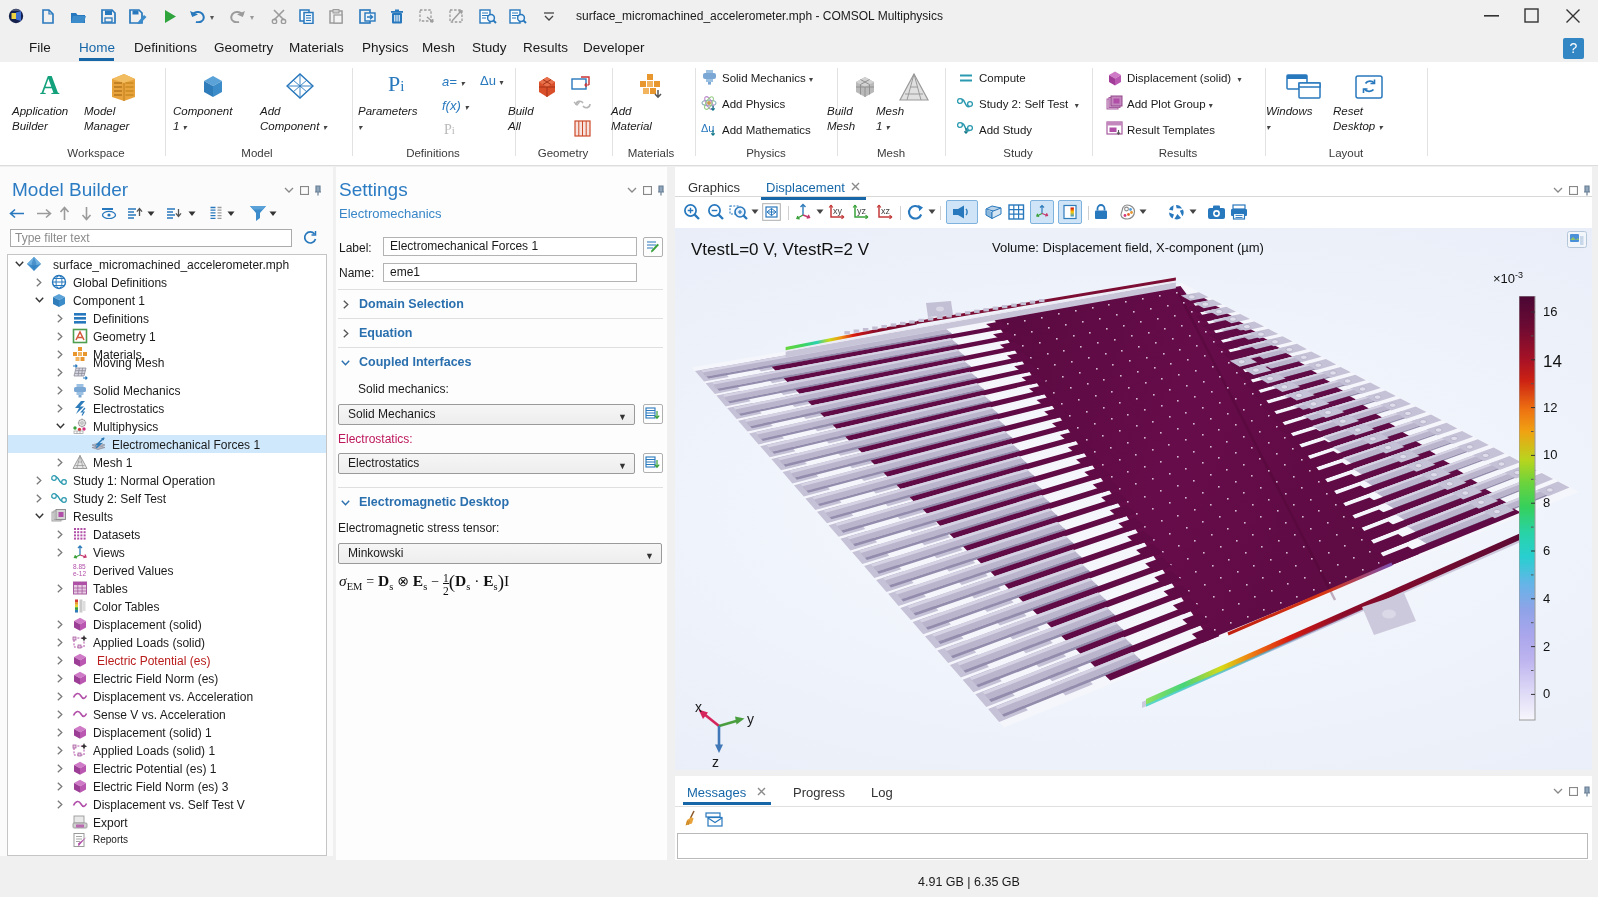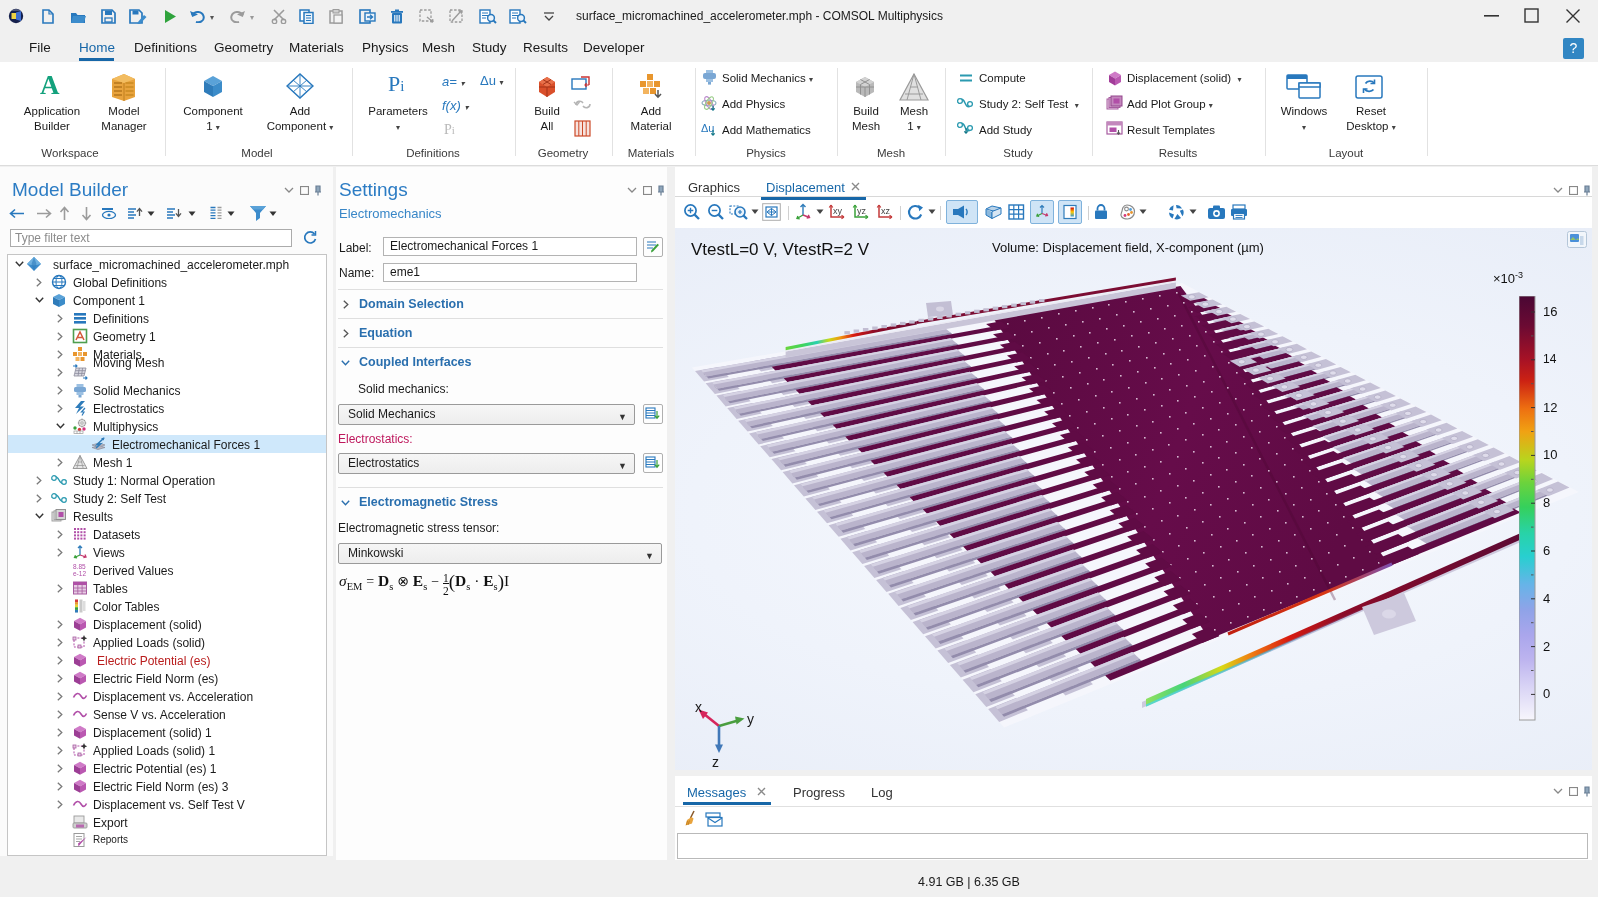--- a/index.html
+++ b/index.html
@@ -2,21 +2,21 @@
 <html><head><meta charset="utf-8"><style>
 *{margin:0;padding:0;box-sizing:border-box;}
 html,body{width:1598px;height:897px;overflow:hidden;font-family:"Liberation Sans",sans-serif;background:#f0f0f0;}
 .abs{position:absolute;}
 #titlebar{position:absolute;left:0;top:0;width:1598px;height:32px;background:#f0f0f0;}
 #menubar{position:absolute;left:0;top:32px;width:1598px;height:30px;background:#f0f0f0;}
 .menuitem{position:absolute;top:8px;font-size:13.5px;color:#1a1a1a;}
 #ribbon{position:absolute;left:0;top:62px;width:1598px;height:104px;background:#ffffff;border-bottom:1px solid #dcdcdc;}
 .rsep{position:absolute;top:6px;height:88px;width:1px;background:#e2e2e2;}
 .glabel{position:absolute;top:85px;font-size:11.5px;color:#3a3a3a;width:120px;text-align:center;}
-.bigbtn{position:absolute;top:8px;text-align:center;font-size:11.5px;color:#1a1a1a;line-height:14.5px;}
+.bigbtn{position:absolute;top:8px;font-size:11.5px;color:#1a1a1a;line-height:14.5px;font-style:italic;}
 .rowbtn{position:absolute;font-size:11.5px;color:#1a1a1a;height:16px;line-height:16px;white-space:nowrap;}
 .chev{color:#444;font-size:8px;}
 .panel-title{color:#2c7cc4;}
 .sechead{position:absolute;left:0;font-size:12.5px;font-weight:700;color:#2a6fae;}
 .sline{position:absolute;left:2px;width:327px;height:1px;background:#dfdfdf;}
 .inbox{position:absolute;background:#ffffff;border:1px solid #b3b3b3;font-size:12px;color:#1a1a1a;padding-left:6px;}
 .combo{position:absolute;background:linear-gradient(#f6f6f6,#ededed);border:1px solid #9a9a9a;border-radius:2px;font-size:12px;color:#1a1a1a;padding-left:9px;}
 .combo .arr{position:absolute;right:7px;top:3px;color:#333;font-size:9px;}
 .sqbtn{position:absolute;width:20px;height:20px;background:#fdfdfd;border:1px solid #b0b0b0;border-radius:2px;}
 #canvas{position:absolute;left:0px;top:61px;width:917px;height:542px;background:linear-gradient(178deg,#e9eefa 0%,#e6ecf9 30%,#eef3fb 60%,#f2f6fd 100%);}
@@ -140,21 +140,21 @@
 <div class="rsep" style="left:165px"></div>
 <div class="rsep" style="left:352px"></div>
 <div class="rsep" style="left:515px"></div>
 <div class="rsep" style="left:612px"></div>
 <div class="rsep" style="left:695px"></div>
 <div class="rsep" style="left:837px"></div>
 <div class="rsep" style="left:945px"></div>
 <div class="rsep" style="left:1092px"></div>
 <div class="rsep" style="left:1265px"></div>
 <div class="rsep" style="left:1427px"></div>
-<div class="glabel" style="left:10px">Workspace</div>
+<div class="glabel" style="left:36px">Workspace</div>
 <div class="glabel" style="left:197px">Model</div>
 <div class="glabel" style="left:373px">Definitions</div>
 <div class="glabel" style="left:503px">Geometry</div>
 <div class="glabel" style="left:591px">Materials</div>
 <div class="glabel" style="left:706px">Physics</div>
 <div class="glabel" style="left:831px">Mesh</div>
 <div class="glabel" style="left:958px">Study</div>
 <div class="glabel" style="left:1118px">Results</div>
 <div class="glabel" style="left:1286px">Layout</div>
 <div class="abs" style="left:40px;top:8px;font-size:27px;font-weight:700;color:#13a17c;font-family:'Liberation Serif',serif">A</div>
@@ -737,21 +737,21 @@
     <g stroke="#2878bd" stroke-width="1.1">
       <rect x="1" y="1" width="9" height="10" fill="#fff"></rect>
       <path d="M1 3.5 h9 M1 6 h9 M1 8.5 h9"></path>
     </g>
     <path d="M12 4 v7 m-2.2-2.4 L12 11.2 14.2 8.6" stroke="#3aa13a" stroke-width="1.2" fill="none"></path>
   </svg>
 <div class="sline" style="left:338px;top:487px;width:325px"></div>
 <svg class="abs" style="left:341px;top:500px" width="9" height="6" viewBox="0 0 9 6">
     <path d="M0.8 0.8 L4.5 4.8 L8.2 0.8" fill="none" stroke="#2a6fae" stroke-width="1.4"></path>
   </svg>
-<div class="sechead" style="left:359px;top:495px">Electromagnetic Stress</div>
+<div class="sechead" style="left:359px;top:495px">Electromagnetic Desktop</div>
 <div class="abs" style="left:338px;top:521px;font-size:12px;color:#1a1a1a">Electromagnetic stress tensor:</div>
 <div class="combo" style="left:338px;top:543px;width:324px;height:21px;line-height:19px">Minkowski<span class="arr">▼</span></div>
 <div class="abs" style="left:339px;top:571px;font-size:15.5px;color:#111;font-family:'Liberation Serif',serif"><i>σ</i><sub style="font-size:10.5px">EM</sub> <span style="font-size:14px">=</span> <b>D</b><sub style="font-size:10.5px">s</sub> <span style="font-size:14px">⊗</span> <b>E</b><sub style="font-size:10.5px">s</sub> <span style="font-size:14px">−</span> <span style="display:inline-block;vertical-align:-9px;text-align:center;font-size:11.5px;line-height:10px">1<br><span style="display:block;border-top:1px solid #111;padding-top:2px">2</span></span><span style="font-size:19px;vertical-align:-2px">(</span><b>D</b><sub style="font-size:10.5px">s</sub> · <b>E</b><sub style="font-size:10.5px">s</sub><span style="font-size:19px;vertical-align:-2px">)</span>I</div>
 <div class="abs" style="left:675px;top:167px;width:917px;height:61px;background:#ffffff"></div>
 <div class="abs" style="left:675px;top:196px;width:917px;height:1px;background:#d8d8d8"></div>
 <div class="abs" style="left:688px;top:180px;font-size:13px;color:#333">Graphics</div>
 <div class="abs" style="left:766px;top:180px;font-size:13px;color:#1767a8">Displacement</div>
 <svg class="abs" style="left:851px;top:182px" width="9" height="9" viewBox="0 0 9 9">
     <path d="M1 1 L8 8 M8 1 L1 8" stroke="#8a8a8a" stroke-width="1.4"></path>
   </svg>
@@ -1753,21 +1753,21 @@
         <stop offset="0.74" stop-color="#8fa3e8"></stop>
         <stop offset="0.80" stop-color="#aaa6ec"></stop>
         <stop offset="0.858" stop-color="#bdb4ef"></stop>
         <stop offset="0.92" stop-color="#d8d3f5"></stop>
         <stop offset="1" stop-color="#f7f6fc"></stop>
       </linearGradient>
     </defs>
   </svg>
 <div class="abs" style="left:1493px;top:270px;font-size:13px;color:#111">×10<sup style="font-size:9px">-3</sup></div>
 <div class="abs" style="left:1543px;top:304px;font-size:13px;color:#111">16</div>
-<div class="abs" style="left:1543px;top:352px;font-size:12px;color:#111">14</div>
+<div class="abs" style="left:1543px;top:352px;font-size:17px;color:#111">14</div>
 <div class="abs" style="left:1543px;top:400px;font-size:13px;color:#111">12</div>
 <div class="abs" style="left:1543px;top:447px;font-size:13px;color:#111">10</div>
 <div class="abs" style="left:1543px;top:495px;font-size:13px;color:#111">8</div>
 <div class="abs" style="left:1543px;top:543px;font-size:13px;color:#111">6</div>
 <div class="abs" style="left:1543px;top:591px;font-size:13px;color:#111">4</div>
 <div class="abs" style="left:1543px;top:639px;font-size:13px;color:#111">2</div>
 <div class="abs" style="left:1543px;top:686px;font-size:13px;color:#111">0</div>
 <svg class="abs" style="left:1531px;top:296px" width="5" height="425" viewBox="0 0 5 425">
     <rect x="0" y="15.5" width="4" height="1" fill="#333"></rect>
     <rect x="0" y="39.4" width="2.5" height="1" fill="#555"></rect>

